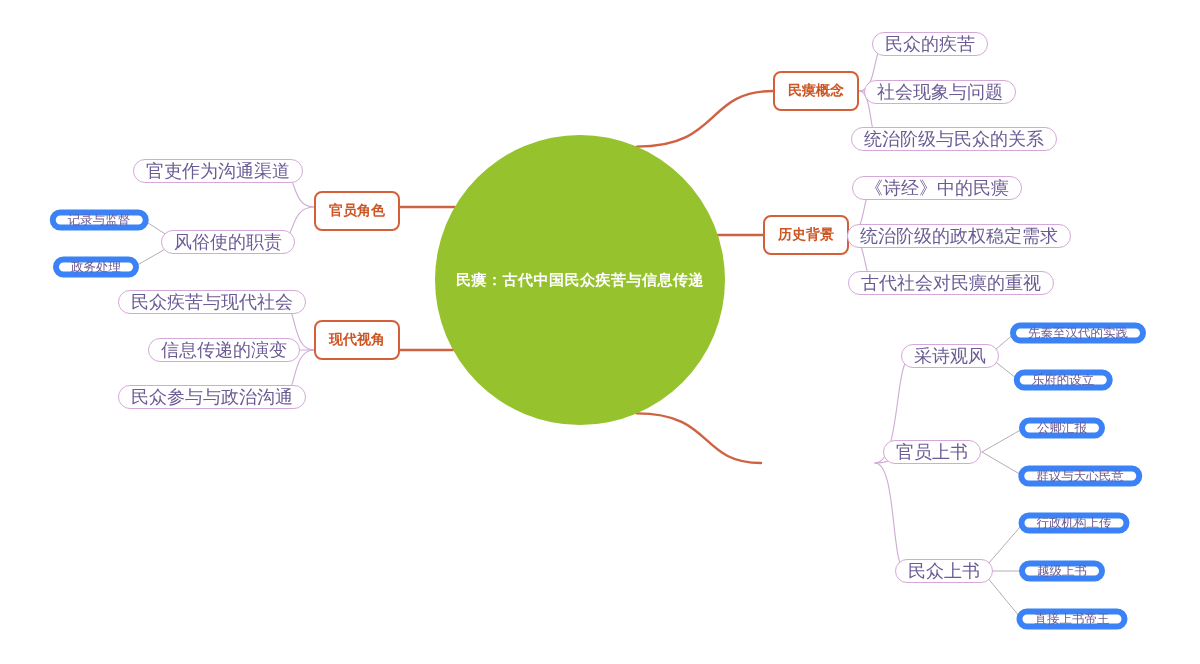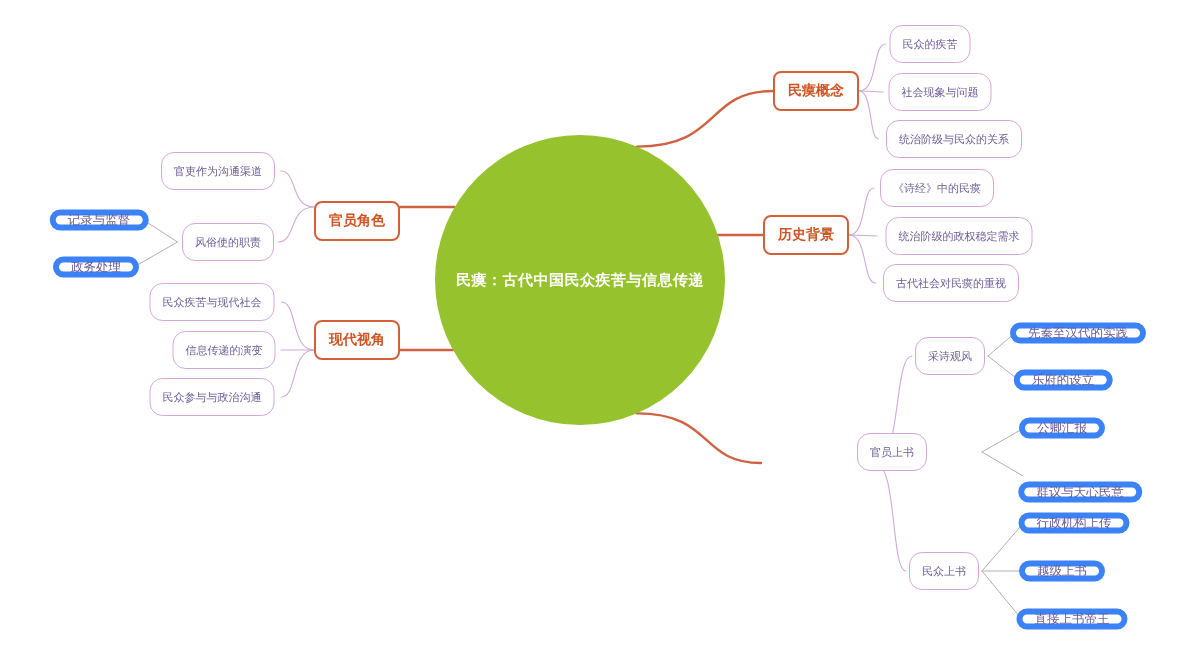--- a/index.html
+++ b/index.html
@@ -48,26 +48,26 @@
     height: 40px;
     padding: 0 13px;
     border: 2px solid #d4603a;
     border-radius: 8px;
     color: #cc5524;
     font-size: 14px;
     font-weight: bold;
   }
   
   .node.lvl2 {
-    height: 38px;
+    height: 24px;
     padding: 0 12px;
     border: 1px solid #d6a8d9;
     border-radius: 13px;
     color: #6b5b94;
-    font-size: 11px;
+    font-size: 18px;
   }
   
   .node.lvl3 {
     height: 21px;
     padding: 0 12px;
     border: 6px solid #3b82f6;
     border-radius: 13px;
     color: #6b5b94;
     font-size: 12.5px;
   }
@@ -135,42 +135,42 @@
     </div>
     <div class="node lvl2" style="left: 950px; top: 356px;">
       <span>采诗观风</span>
     </div>
     <div class="node lvl3" style="left: 1078px; top: 333px;">
       <span>先秦至汉代的实践</span>
     </div>
     <div class="node lvl3" style="left: 1063px; top: 380px;">
       <span>乐府的设立</span>
     </div>
-    <div class="node lvl2" style="left: 892px; top: 452px;">
+    <div class="node lvl2" style="left: 932px; top: 452px;">
       <span>官员上书</span>
     </div>
     <div class="node lvl3" style="left: 1062px; top: 428px;">
       <span>公卿汇报</span>
     </div>
-    <div class="node lvl3" style="left: 1080px; top: 492px;">
+    <div class="node lvl3" style="left: 1080px; top: 476px;">
       <span>群议与天心民意</span>
     </div>
     <div class="node lvl2" style="left: 944px; top: 571px;">
       <span>民众上书</span>
     </div>
     <div class="node lvl3" style="left: 1074px; top: 523px;">
       <span>行政机构上传</span>
     </div>
     <div class="node lvl3" style="left: 1062px; top: 571px;">
       <span>越级上书</span>
     </div>
     <div class="node lvl3" style="left: 1072px; top: 619px;">
       <span>直接上书帝王</span>
     </div>
-    <div class="node lvl1" style="left: 357px; top: 221px;">
+    <div class="node lvl1" style="left: 357px; top: 211px;">
       <span>官员角色</span>
     </div>
     <div class="node lvl2" style="left: 218px; top: 171px;">
       <span>官吏作为沟通渠道</span>
     </div>
     <div class="node lvl2" style="left: 228px; top: 242px; text-align: center;">
       <span>风俗使的职责</span>
     </div>
     <div class="node lvl3" style="left: 99px; top: 220px;">
       <span>记录与监督</span>

